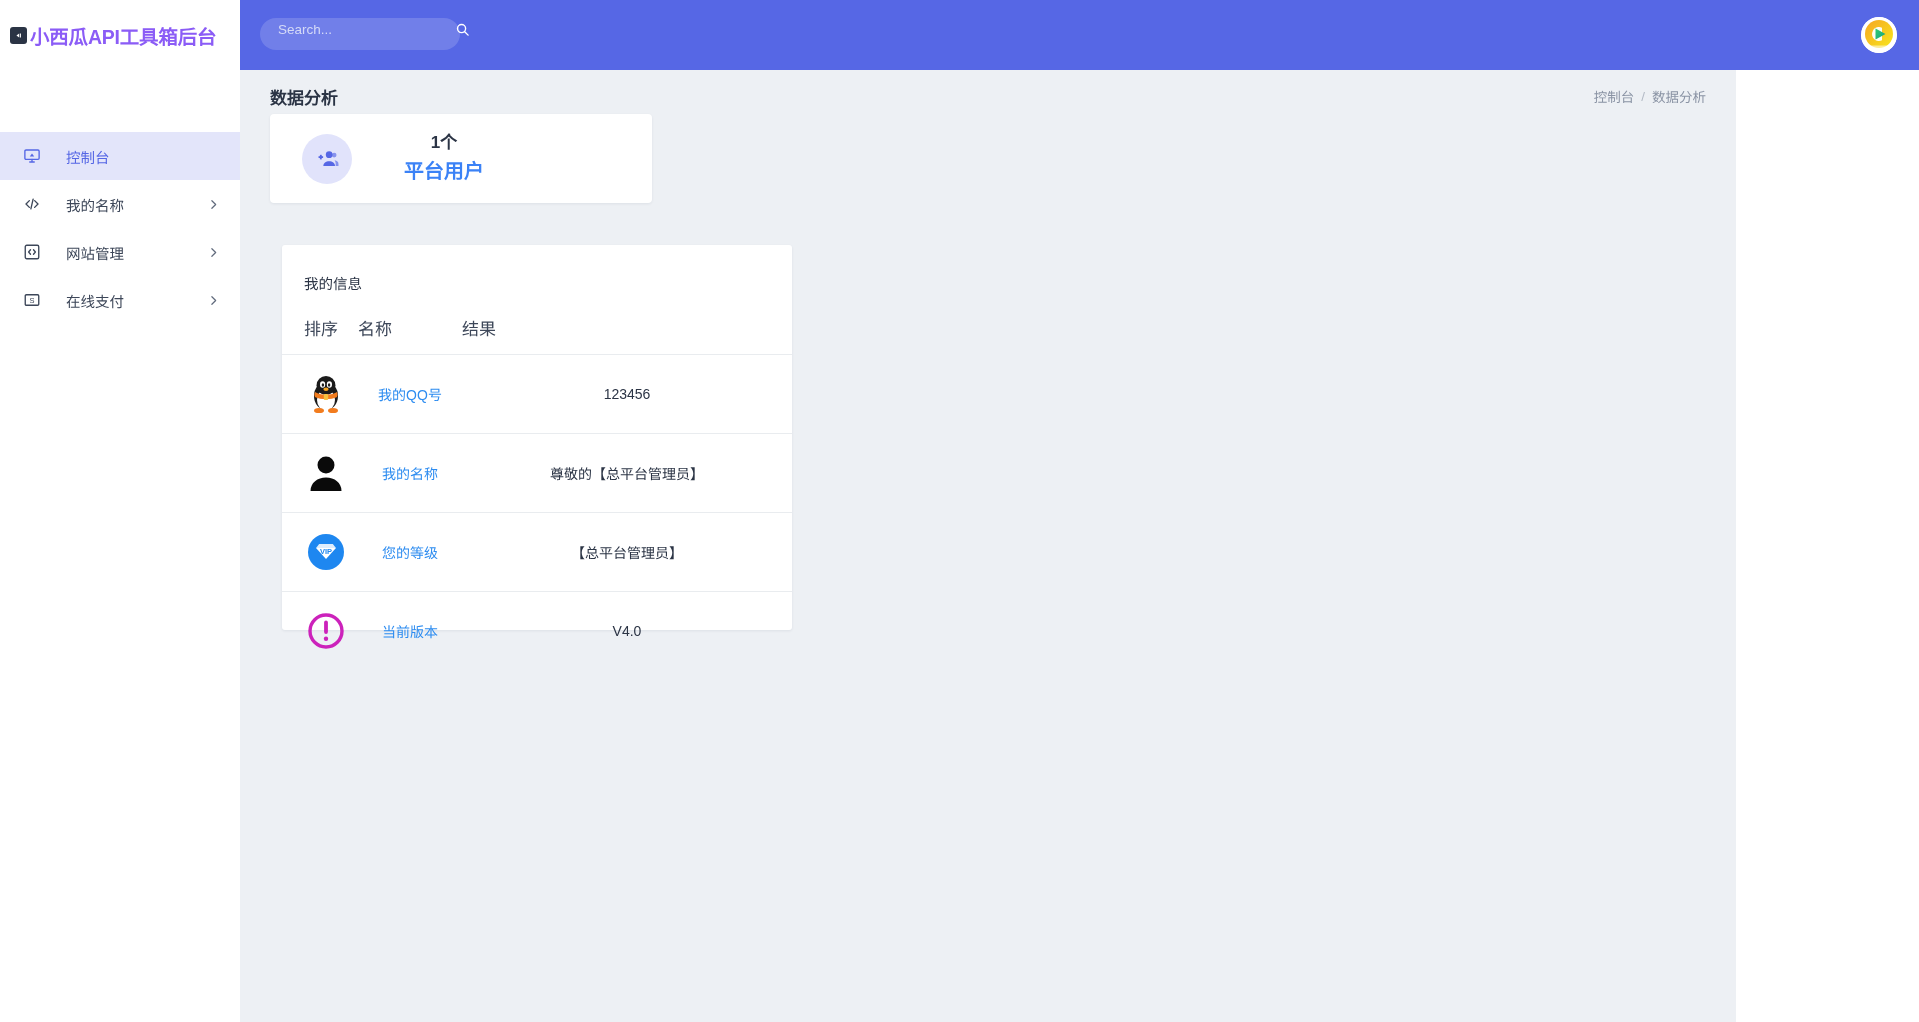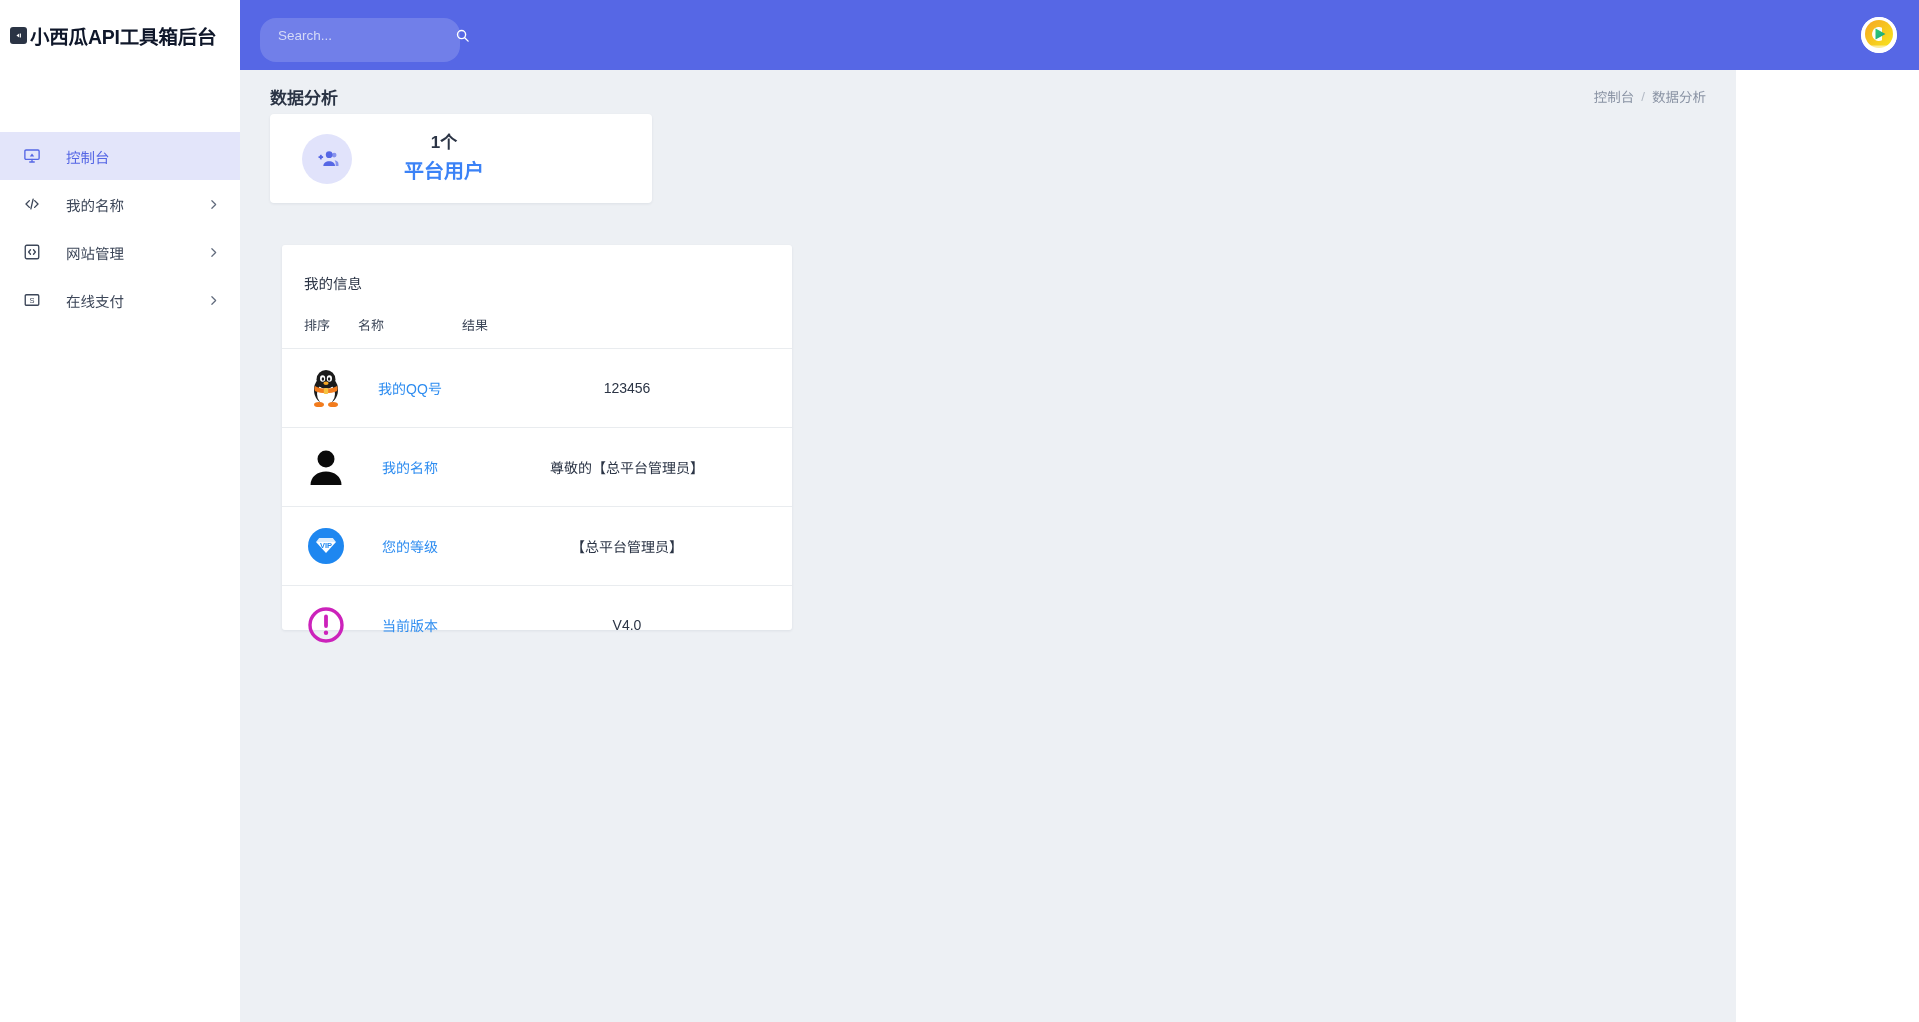--- a/index.html
+++ b/index.html
@@ -28,21 +28,21 @@
     width: 17px; height: 17px;
     background: #2b3445;
     border-radius: 3px;
     display: flex; align-items: center; justify-content: center;
     margin-right: 3px; flex: 0 0 auto;
   }
   .brand-icon svg { display: block; }
   .brand-text {
     font-size: 19.5px;
     font-weight: bold;
-    color: #0f172a;
+    color: #8b5cf6;
     letter-spacing: -0.2px;
     white-space: nowrap;
   }
 
   .nav { margin-top: 62px; }
   .nav-item {
     height: 48px;
     display: flex; align-items: center;
     padding: 0 20px 0 22px;
     cursor: pointer;
@@ -70,21 +70,21 @@
   .nav-item.active .nav-label { color: #5667e5; }
 
   
   .header {
     position: absolute; left: 240px; top: 0;
     width: 1679px; height: 70px;
     background: #5667e5;
   }
   .search-box {
     position: absolute; left: 20px; top: 18px;
-    width: 200px; height: 44px;
+    width: 200px; height: 32px;
     background: rgba(255,255,255,0.16);
     border-radius: 16px;
     display: flex; align-items: center;
     padding: 0 12px 9px 18px;
     cursor: text;
   }
   .search-input {
     flex: 1 1 auto;
     border: none; outline: none; background: transparent;
     color: #ffffff;
@@ -170,21 +170,21 @@
     border-radius: 3px;
     box-shadow: 0 1px 3px rgba(20,30,60,0.07);
   }
   .info-card-title {
     font-size: 14.5px;
     color: #2b3445;
     padding: 27px 0 0 22px;
   }
   .info-table { width: 100%; border-collapse: collapse; margin-top: 22px; }
   .info-table th {
-    font-size: 13px;
+    font-size: 17px;
     font-weight: normal;
     color: #3d4759;
     text-align: left;
     padding: 0 0 14px 0;
     border-bottom: 1px solid #e9ecef;
   }
   .info-table th.col-rank  { padding-left: 22px; width: 76px; }
   .info-table th.col-name  { width: 104px; }
   .info-table th.col-value { padding-right: 22px; margin-top: 20px; }
   .info-table td {

